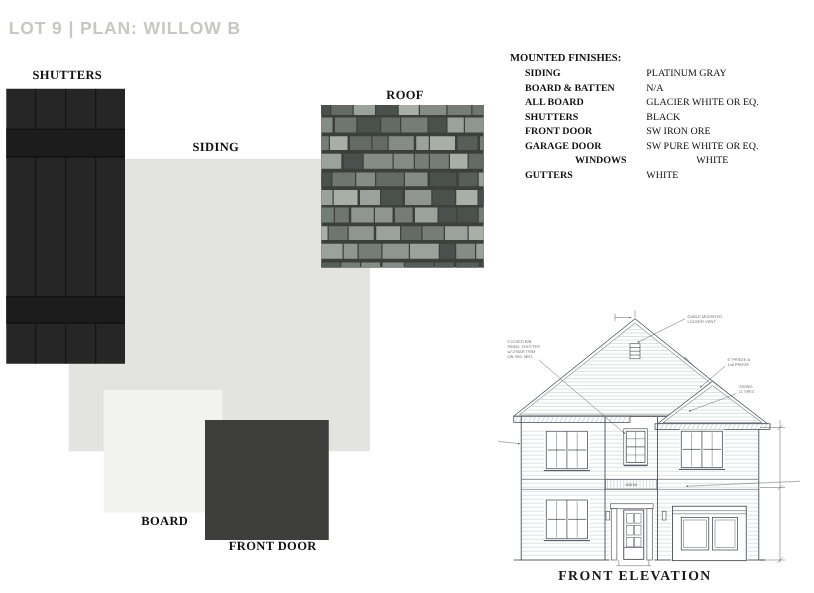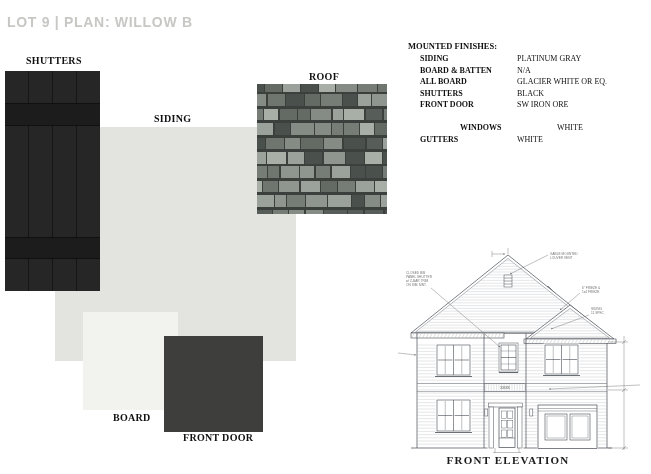--- a/index.html
+++ b/index.html
@@ -139,20 +139,21 @@
     </div>
   <div id="trim-swatch" class="abs"></div>
   <div id="front-door-swatch" class="abs"></div>
 
   <div id="finishes-title" class="abs">MOUNTED FINISHES:</div>
   <div class="fin-row" style="top:54px;"><span class="lab">SIDING</span><span>PLATINUM GRAY</span></div>
   <div class="fin-row" style="top:65.5px;font-family:Liberation Serif, serif;"><span class="lab">BOARD &amp; BATTEN</span><span>N/A</span></div>
   <div class="fin-row" style="top:77px;"><span class="lab">ALL BOARD</span><span>GLACIER WHITE OR EQ.</span></div>
   <div class="fin-row" style="top:88.5px;"><span class="lab">SHUTTERS</span><span>BLACK</span></div>
   <div class="fin-row" style="top:100px;"><span class="lab">FRONT DOOR</span><span>SW IRON ORE</span></div>
+  <div class="fin-row" style="top:111.5px;"><span class="lab">GARAGE DOOR</span><span>SW PURE WHITE OR EQ.</span></div>
   <div class="fin-row" style="top:123px;margin-left:40px;"><span class="lab">WINDOWS</span><span>WHITE</span></div>
   <div class="fin-row" style="top:134.5px;"><span class="lab">GUTTERS</span><span>WHITE</span></div>
 
   <svg id="elevation" class="abs" viewBox="0 0 252 228">
     <defs>
       <marker id="arw" markerWidth="5" markerHeight="5" refX="4" refY="2" orient="auto">
         <path d="M0,0L4,2L0,4z" fill="#606060"></path>
       </marker>
       <clipPath id="clipL">
           <polygon points="110,12 19,86 201,86"></polygon>

